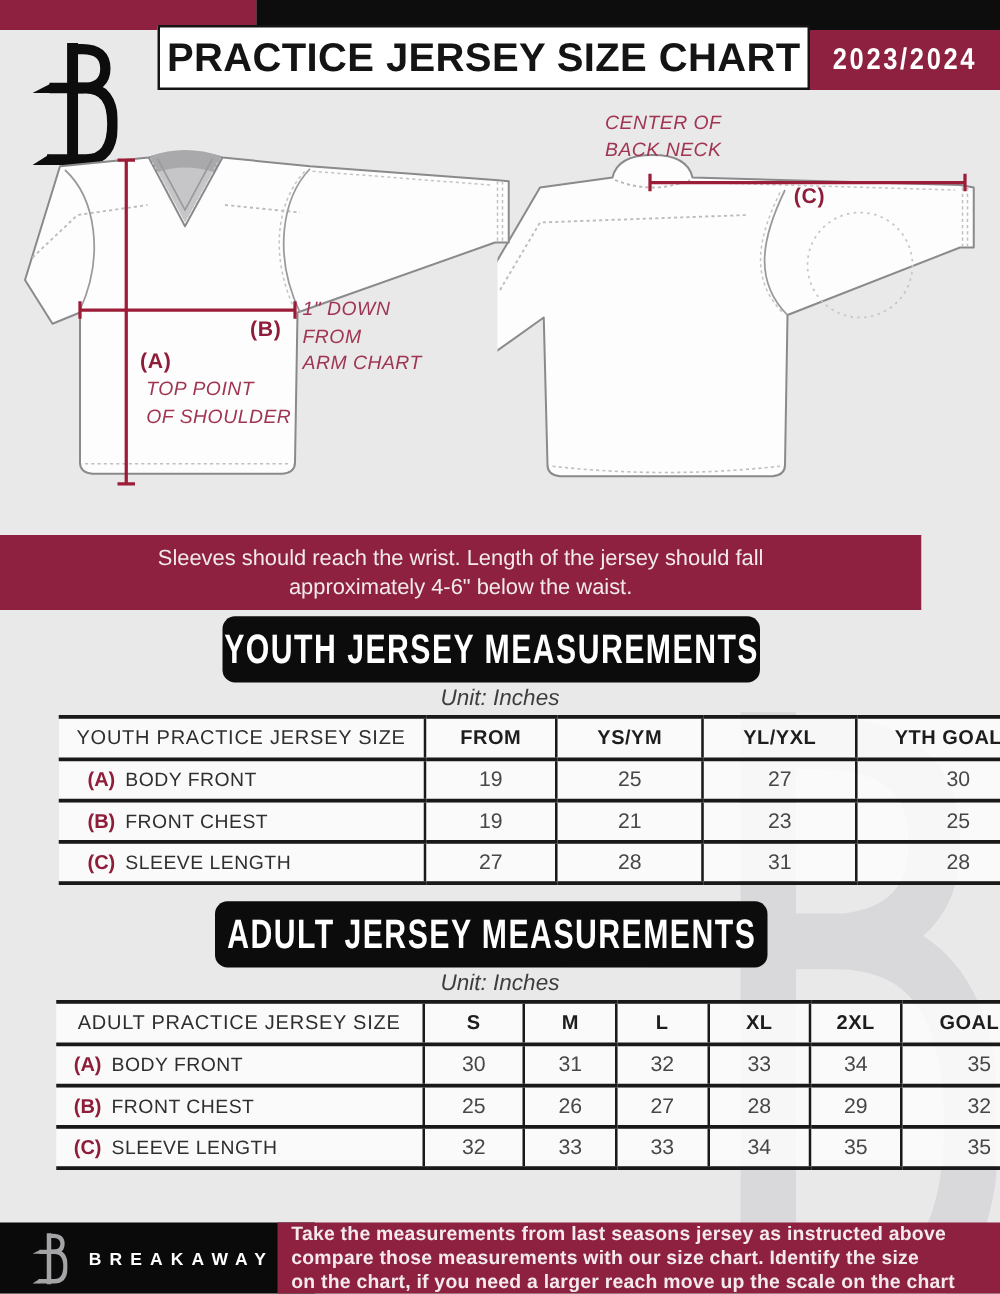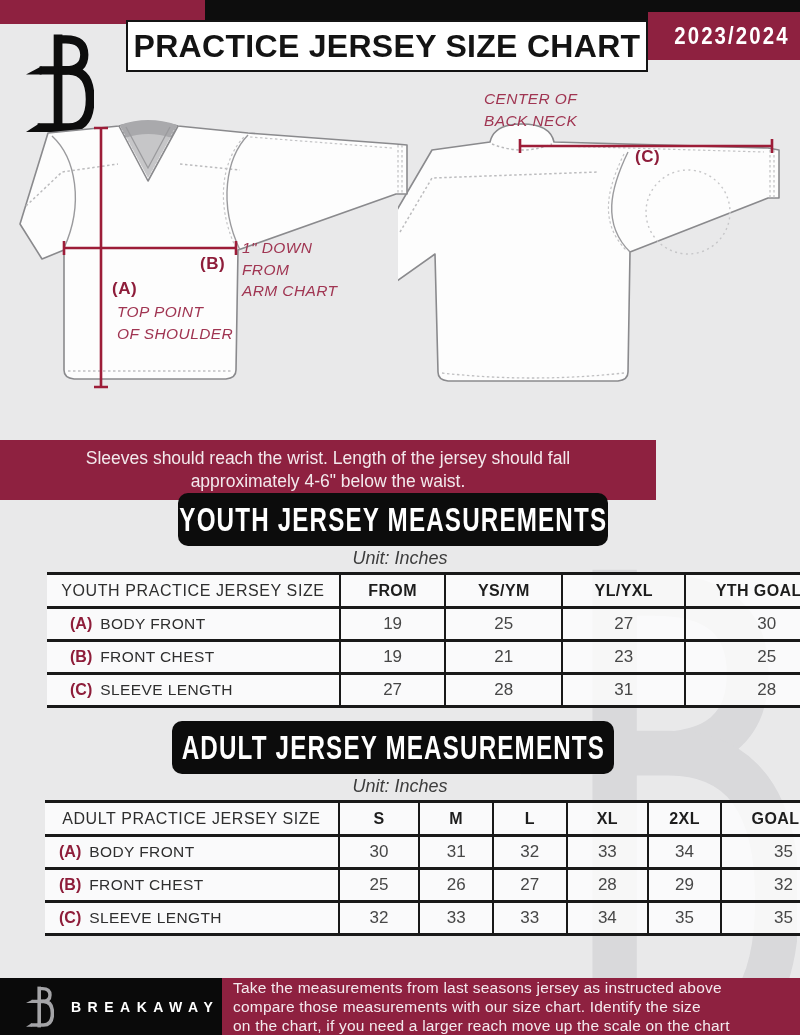--- a/index.html
+++ b/index.html
@@ -7,33 +7,33 @@
         overflow:hidden;font-family:"Liberation Sans",sans-serif;}
   .abs{position:absolute;}
 
   
   .strip-black{left:205px;top:0;width:595px;height:27px;background:#0d0d0d;}
   .strip-maroon{left:0;top:0;width:205px;height:24px;background:#8e2140;}
   .title-box{left:126px;top:20px;width:522px;height:52px;background:#fff;
              border:2px solid #141414;box-sizing:border-box;
              display:flex;align-items:center;justify-content:center;}
   .title-box h1{margin:0;font-size:32px;font-weight:bold;color:#141414;letter-spacing:.3px;white-space:nowrap;}
-  .year-box{left:648px;top:12px;width:152px;height:48px;background:#8e2140;
-            display:flex;align-items:center;justify-content:flex-end;}
+  .year-box{left:648px;top:24px;width:152px;height:48px;background:#8e2140;
+            display:flex;align-items:center;justify-content:center;}
   .year-box span{display:inline-block;transform:scaleX(.85);color:#fff;font-weight:bold;
                  font-size:24px;letter-spacing:2.5px;white-space:nowrap;}
   .logo-main{left:26px;top:30px;width:68px;height:108px;color:#0d0d0d;}
 
   
   .jersey-svg{pointer-events:none;}
   .meas-label{font-weight:bold;font-size:17px;color:#8e1d3a;letter-spacing:.5px;}
   .meas-note{font-style:italic;font-size:15.5px;line-height:21.5px;color:#a03552;letter-spacing:.4px;}
 
   
-  .banner{left:0;top:440px;width:656px;height:60px;background:#8e2140;
+  .banner{left:0;top:428px;width:737px;height:60px;background:#8e2140;
           display:flex;align-items:center;justify-content:center;}
   .banner .txt{color:#f3e9ec;font-size:17.5px;line-height:23px;text-align:center;}
 
   
   .pill{background:#0c0c0c;border-radius:10px;display:flex;align-items:center;justify-content:center;}
   .pill span{display:inline-block;transform:scale(.78,1.06);color:#fff;font-weight:bold;
              font-size:31px;letter-spacing:1.5px;white-space:nowrap;}
   .pill-youth{left:178px;top:493px;width:430px;height:53px;}
   .pill-adult{left:172px;top:721px;width:442px;height:53px;}
   .unit{width:800px;text-align:center;font-style:italic;font-size:18px;color:#3d3d3d;}
@@ -58,21 +58,21 @@
 
   
   .watermark{left:452px;top:550px;width:345px;height:545px;color:#d3d3d6;opacity:.72;pointer-events:none;}
 
   
   .footer-black{left:0;top:978px;width:252px;height:57px;background:#0a0a0a;
                 display:flex;align-items:center;}
   .footer-logo{width:28px;height:44px;margin-left:26px;color:#a4a4a7;}
   .brand{color:#fff;font-weight:bold;font-size:14px;letter-spacing:6.5px;margin-left:17px;white-space:nowrap;}
   .footer-maroon{left:222px;top:978px;width:578px;height:57px;background:#8e2140;
-                 display:flex;flex-direction:column;justify-content:center;padding-left:11px;box-sizing:border-box;}
+                 display:flex;flex-direction:column;justify-content:center;padding-left:11px;box-sizing:border-box;font-weight:bold;}
   .footer-maroon div{color:#f4eaee;font-size:15.5px;line-height:19px;letter-spacing:.2px;white-space:nowrap;}
 </style>
 </head>
 <body>
 
 <div id="page">
 
   <div class="abs strip-black"></div>
   <div class="abs strip-maroon"></div>
 

